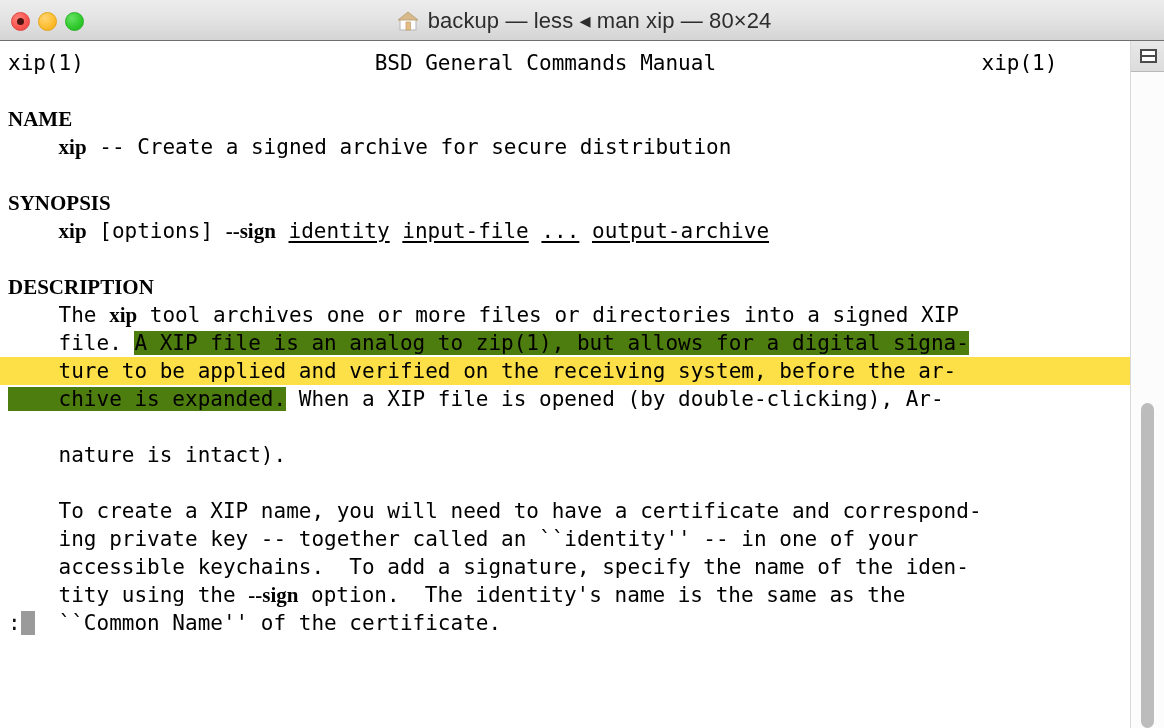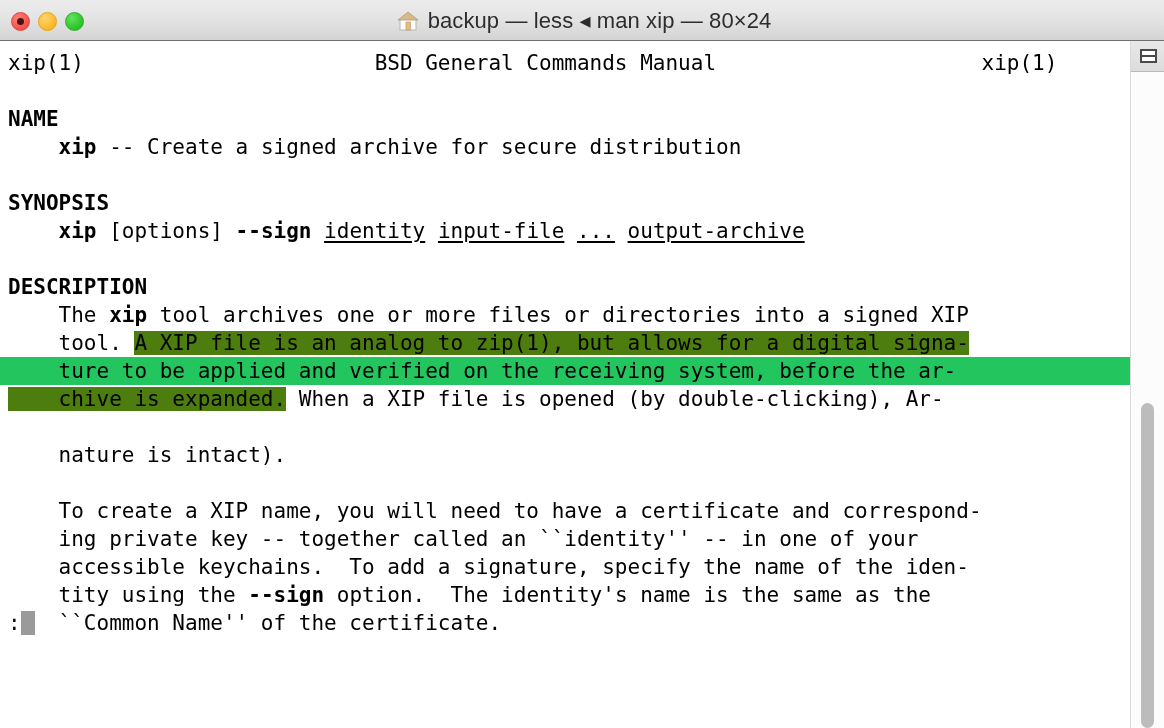--- a/index.html
+++ b/index.html
@@ -159,29 +159,29 @@
     height: 28px;
     line-height: 28px;
     font-family: "DejaVu Sans Mono", monospace;
     font-size: 21px;
     color: #000000;
     white-space: pre;
     padding-left: 8px;
     position: relative;
   }
 
-  .b { font-weight: bold; }
+  .b { font-weight: bold; font-family: Liberation Serif, serif; }
   .u { text-decoration: underline; text-underline-offset: 3px; }
 
   
   .sel { background: #4d7c0f; }
 
   
   .line.sel-full {
-    background: #22c55e;
+    background: #fde047;
     padding-left: 0;
   }
   .line.sel-full > .pad { padding-left: 8px; }
 
   
   #prompt-line {
     position: absolute;
     left: 0;
     bottom: 8px;
     height: 28px;
@@ -244,21 +244,21 @@
     <div class="line"><span class="b">SYNOPSIS</span></div>
 
     <div class="line"><span>    </span><span class="b">xip</span><span> [options] </span><span class="b">--sign</span><span> </span><span class="u">identity</span><span> </span><span class="u">input-file</span><span> </span><span class="u">...</span><span> </span><span class="u">output-archive</span></div>
 
     <div class="line"> </div>
 
     <div class="line"><span class="b">DESCRIPTION</span></div>
 
     <div class="line"><span>    </span><span>The </span><span class="b">xip</span><span> tool archives one or more files or directories into a signed XIP</span></div>
 
-    <div class="line"><span>    </span><span>tool. </span><span class="sel">A XIP file is an analog to zip(1), but allows for a digital signa-</span></div>
+    <div class="line"><span>    </span><span>file. </span><span class="sel">A XIP file is an analog to zip(1), but allows for a digital signa-</span></div>
 
     <div class="line sel-full"><span class="pad">    </span><span>ture to be applied and verified on the receiving system, before the ar-</span></div>
 
     <div class="line"><span class="sel">    </span><span class="sel">chive is expanded.</span><span> When a XIP file is opened (by double-clicking), Ar-</span></div>
 
     <div class="line"><span>    </span></div>
 
     <div class="line"><span>    </span><span>nature is intact).</span></div>
 
     <div class="line"> </div>

